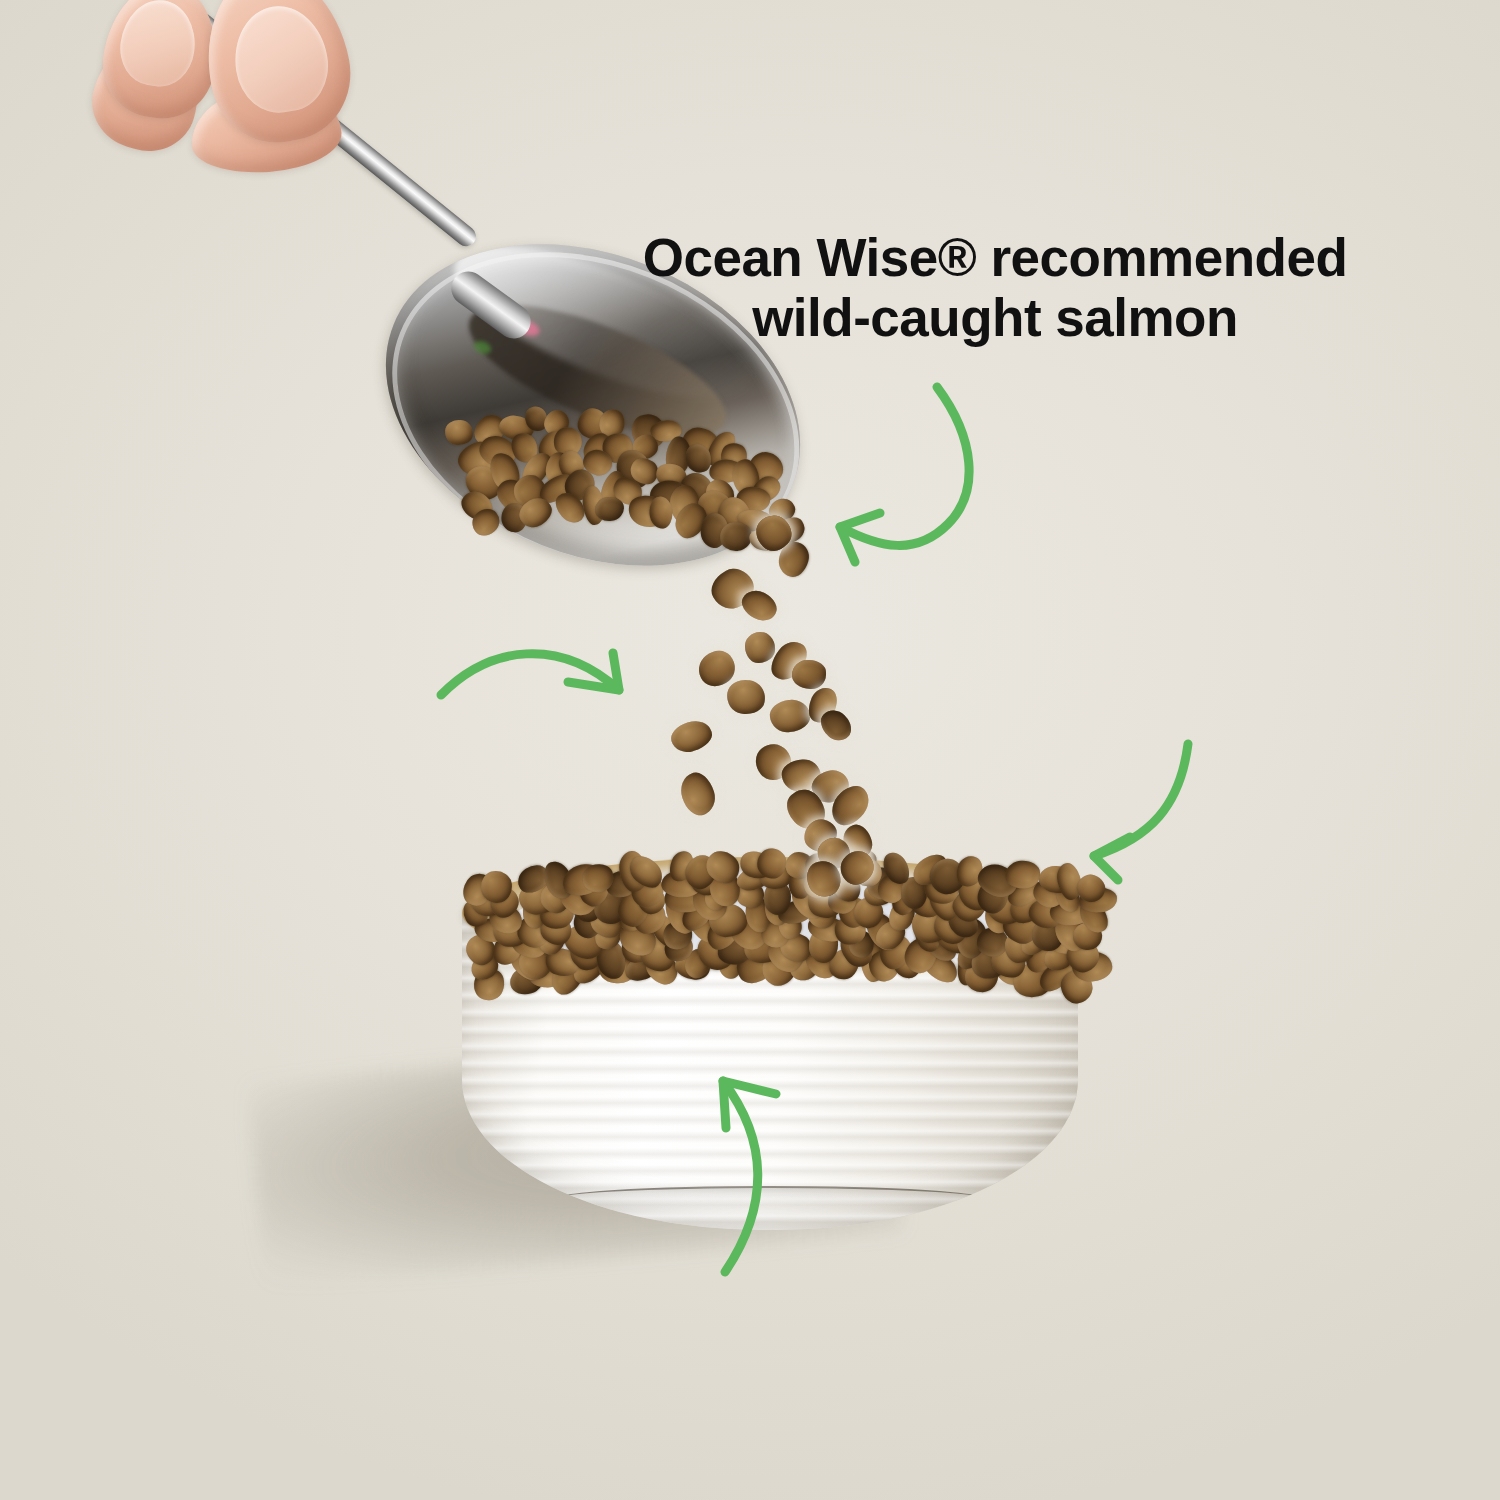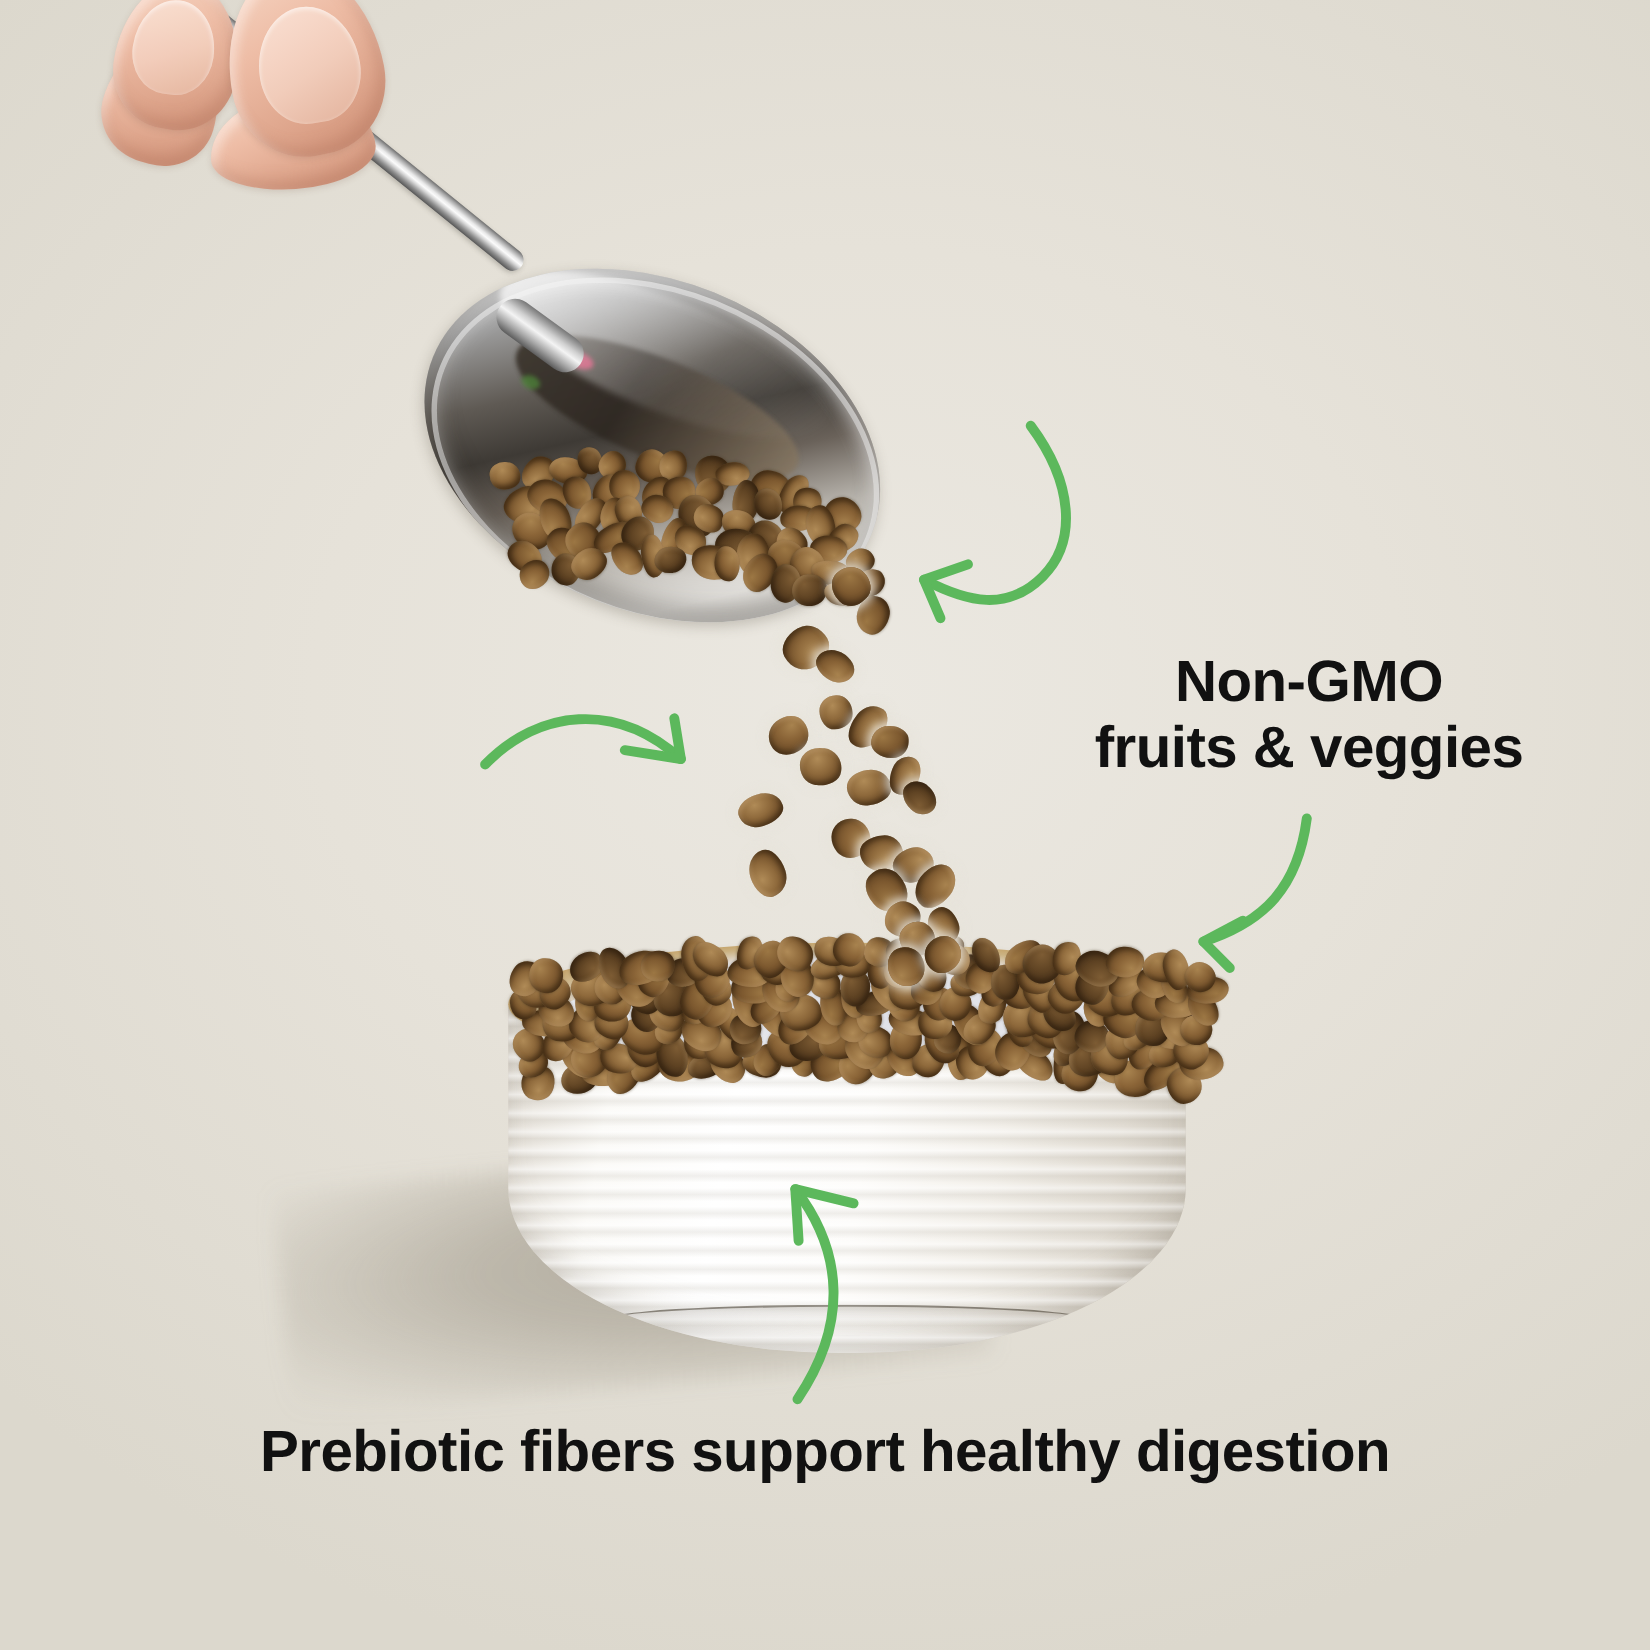--- a/index.html
+++ b/index.html
@@ -538,20 +538,19 @@
         <path d="M 1094 856 L 1130 837 M 1094 856 L 1118 880"></path>
       </g>
 
       <g>
         <path d="M 725 1272 C 770 1205 768 1140 723 1081"></path>
         <path d="M 723 1081 L 726 1128 M 723 1081 L 776 1094"></path>
       </g>
     </g>
   </svg>
 
-
-  <div class="callout" id="txt-nongmo">Non-GMO
-fruits &amp; veggies</div>
-
-
-  <div class="callout" id="txt-prebiotic">Prebiotic fibers support healthy digestion</div>
+  <div class="callout" id="txt-salmon">Ocean Wise® recommended
+wild-caught salmon</div>
+
+
+
 
 </div>
 
 </body></html>

